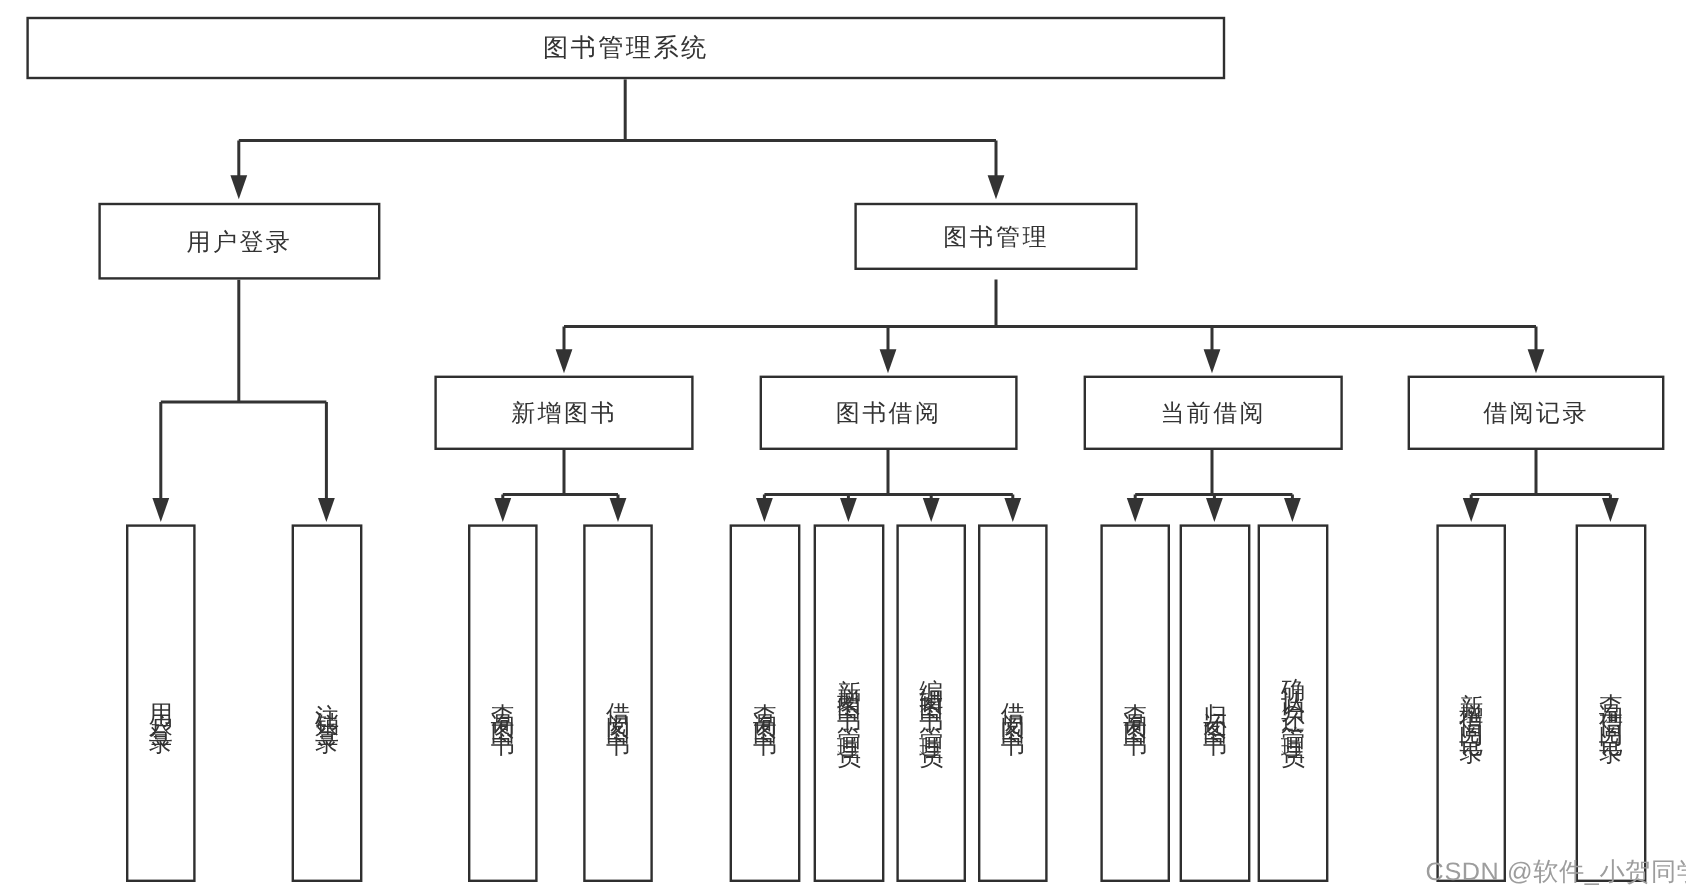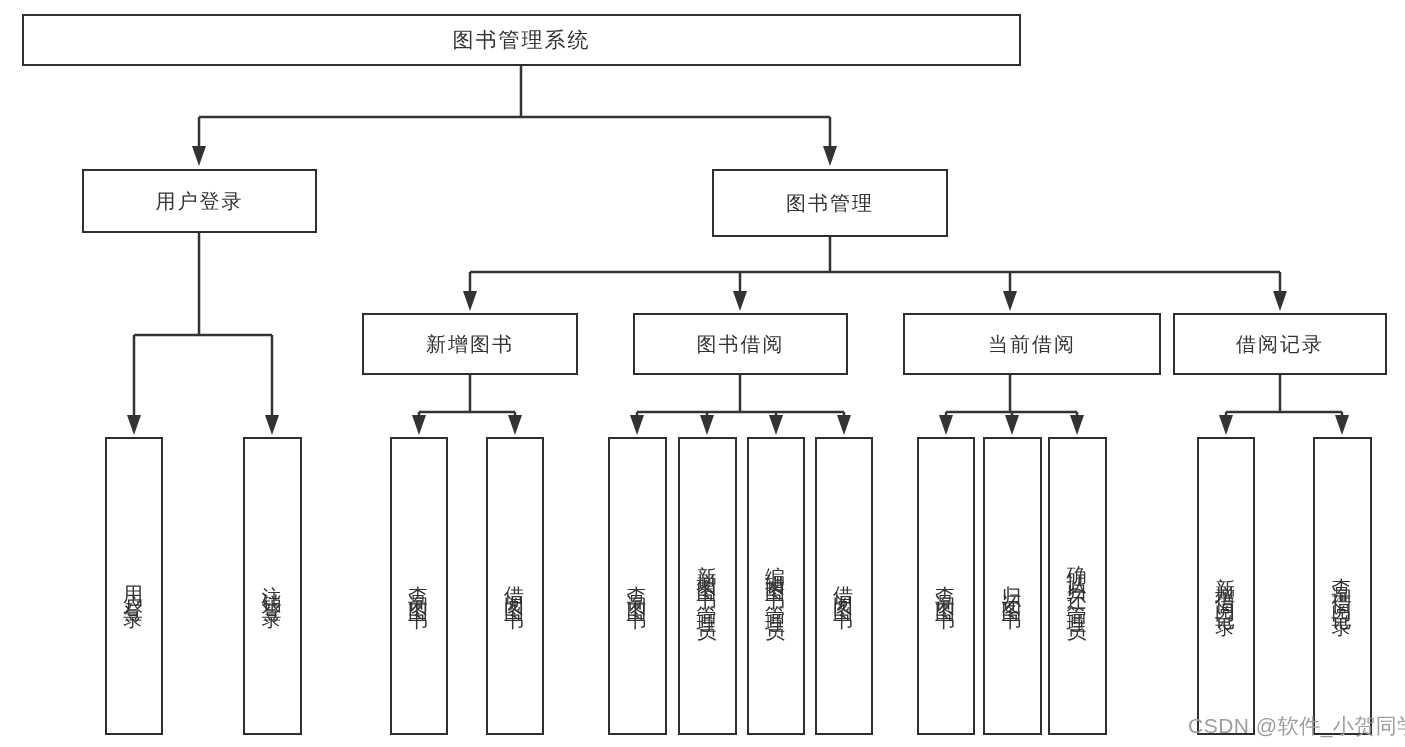--- a/index.html
+++ b/index.html
@@ -86,31 +86,31 @@
   </g>
 </svg>
 
 <div class="box h root" style="left:22px;top:14px;width:999px;height:52px">
   <span>图书管理系统</span>
 </div>
 
 <div class="box h" style="left:82px;top:169px;width:235px;height:64px">
   <span>用户登录</span>
 </div>
-<div class="box h" style="left:712px;top:169px;width:236px;height:68px">
+<div class="box h" style="left:712px;top:169px;width:236px;height:56px">
   <span>图书管理</span>
 </div>
 
 <div class="box h" style="left:362px;top:313px;width:216px;height:62px">
   <span>新增图书</span>
 </div>
 <div class="box h" style="left:633px;top:313px;width:215px;height:62px">
   <span>图书借阅</span>
 </div>
-<div class="box h" style="left:903px;top:313px;width:258px;height:62px">
+<div class="box h" style="left:903px;top:313px;width:216px;height:62px">
   <span>当前借阅</span>
 </div>
 <div class="box h" style="left:1173px;top:313px;width:214px;height:62px">
   <span>借阅记录</span>
 </div>
 
 <div class="box v" style="left:105px;top:437px;width:58px;height:298px">
   <span>用户登录</span>
 </div>
 <div class="box v" style="left:243px;top:437px;width:59px;height:298px">

